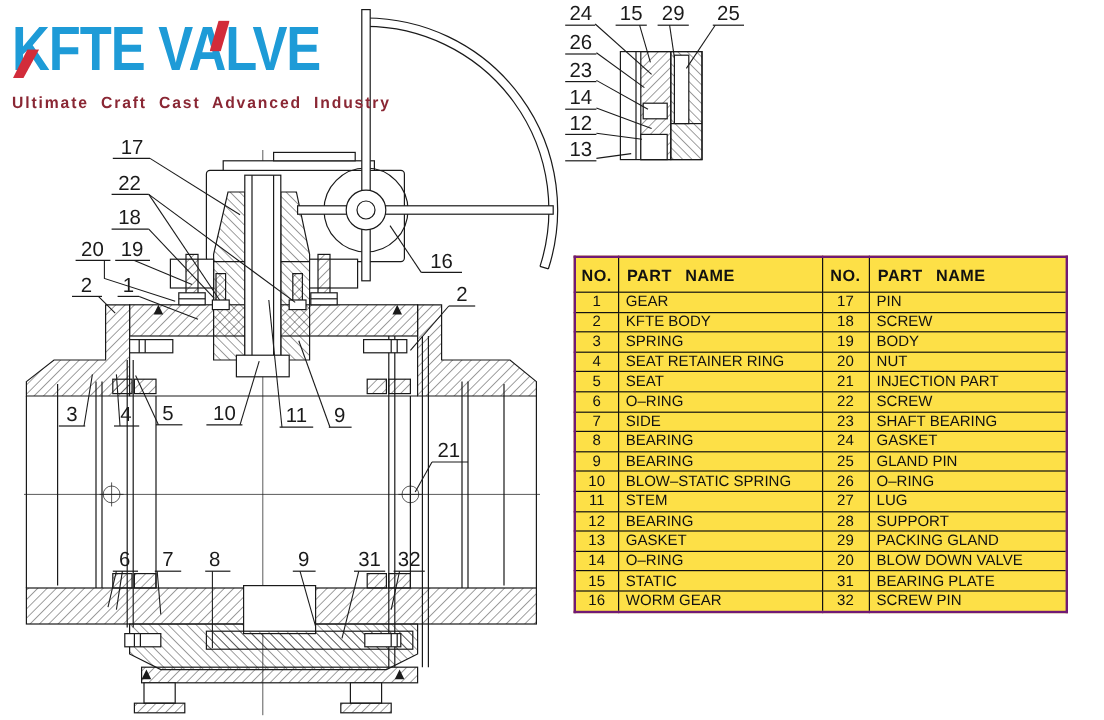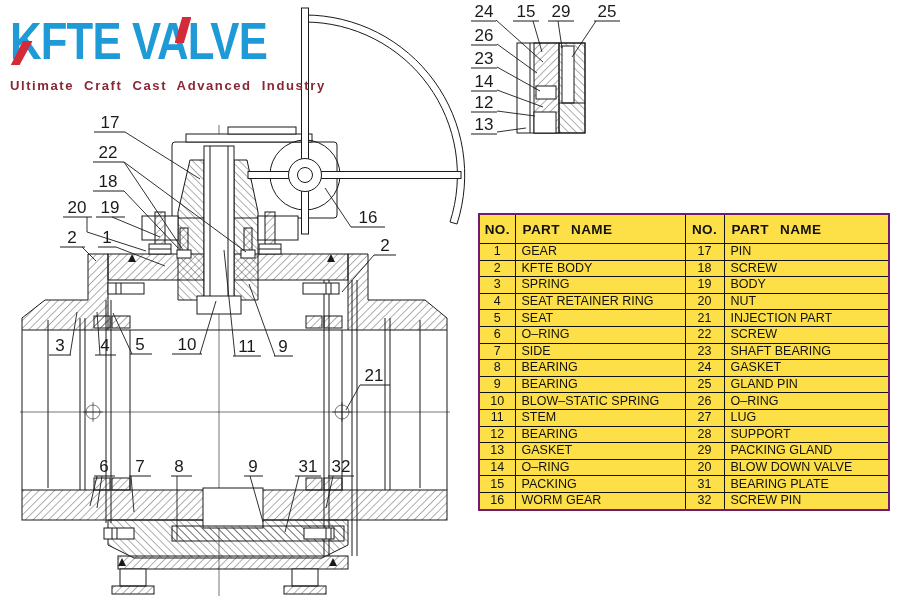--- a/index.html
+++ b/index.html
@@ -417,21 +417,21 @@
           <td class="name">PACKING GLAND</td>
         </tr>
         <tr>
           <td class="num">14</td>
           <td class="name">O–RING</td>
           <td class="num">20</td>
           <td class="name">BLOW DOWN VALVE</td>
         </tr>
         <tr>
           <td class="num">15</td>
-          <td class="name">PACKING</td>
+          <td class="name">STATIC</td>
           <td class="num">31</td>
           <td class="name">BEARING PLATE</td>
         </tr>
         <tr>
           <td class="num">16</td>
           <td class="name">WORM GEAR</td>
           <td class="num">32</td>
           <td class="name">SCREW PIN</td>
         </tr>
       </tbody>

